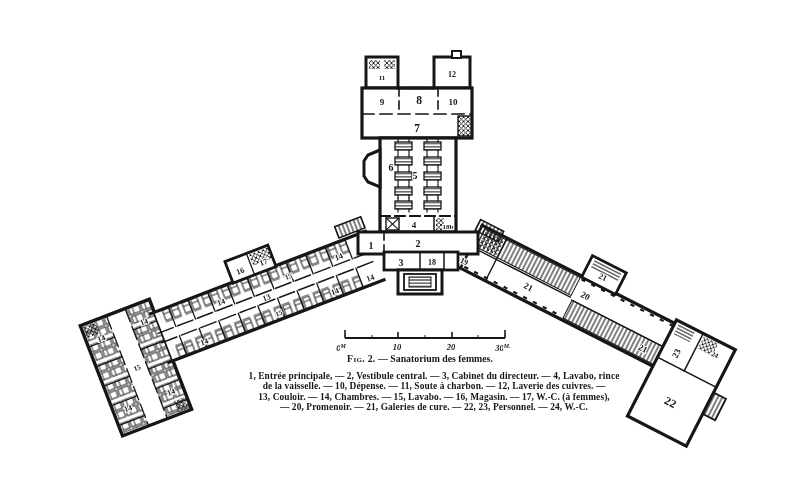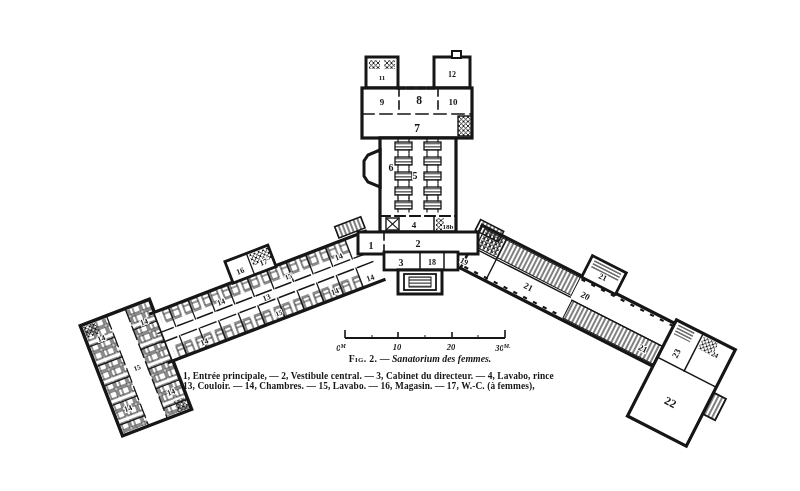--- a/index.html
+++ b/index.html
@@ -8,22 +8,22 @@
         font-family:"Liberation Serif",serif;color:#161616;}
   #plan-svg{position:absolute;left:0;top:0;}
   svg text{font-family:"Liberation Serif",serif;font-weight:bold;fill:#161616;text-anchor:middle;
            paint-order:stroke;stroke:#ffffff;stroke-width:2px;}
   .f7{font-size:7px;}.f8{font-size:8px;}.f9{font-size:9px;}.f10{font-size:10px;}.f11{font-size:11.5px;}
   .sc{font-size:8.5px;font-style:italic;}
   .scsup{font-size:6px;font-style:italic;}
   #caption{position:absolute;left:260px;top:353px;width:320px;text-align:center;
            font-size:9.8px;font-weight:bold;white-space:nowrap;}
   #caption .fig-label{font-variant:small-caps;letter-spacing:.3px;}
-  #caption .fig-title{font-style:italic;margin-top:12px;}
-  #legend{position:absolute;left:183px;top:371px;width:470px;text-align:left;
+  #caption .fig-title{margin-top:12px;}
+  #legend{position:absolute;left:199px;top:371px;width:470px;text-align:center;
           font-size:9.4px;font-weight:bold;line-height:10.3px;letter-spacing:.1px;}
   .lg-line{white-space:nowrap;}
 </style>
 </head>
 <body>
 
 <div id="page">
 
 <svg id="plan-svg" width="800" height="491" viewBox="0 0 800 491">
   <defs>
@@ -264,16 +264,18 @@
 </svg>
 
 <div id="caption">
   <span class="fig-label">Fig. 2.</span>
   <span>—</span>
   <span class="fig-title">Sanatorium des femmes.</span>
 </div>
 
 <div id="legend">
   <div class="lg-line">1, Entrée principale, — 2, Vestibule central. — 3, Cabinet du directeur. — 4, Lavabo, rince</div>
+  <div class="lg-line">de la vaisselle. — 10, Dépense. — 11, Soute à charbon. — 12, Laverie des cuivres. —</div>
   <div class="lg-line">13, Couloir. — 14, Chambres. — 15, Lavabo. — 16, Magasin. — 17, W.-C. (à femmes),</div>
+  <div class="lg-line">— 20, Promenoir. — 21, Galeries de cure. — 22, 23, Personnel. — 24, W.-C.</div>
 </div>
 
 </div>
 
 </body></html>

